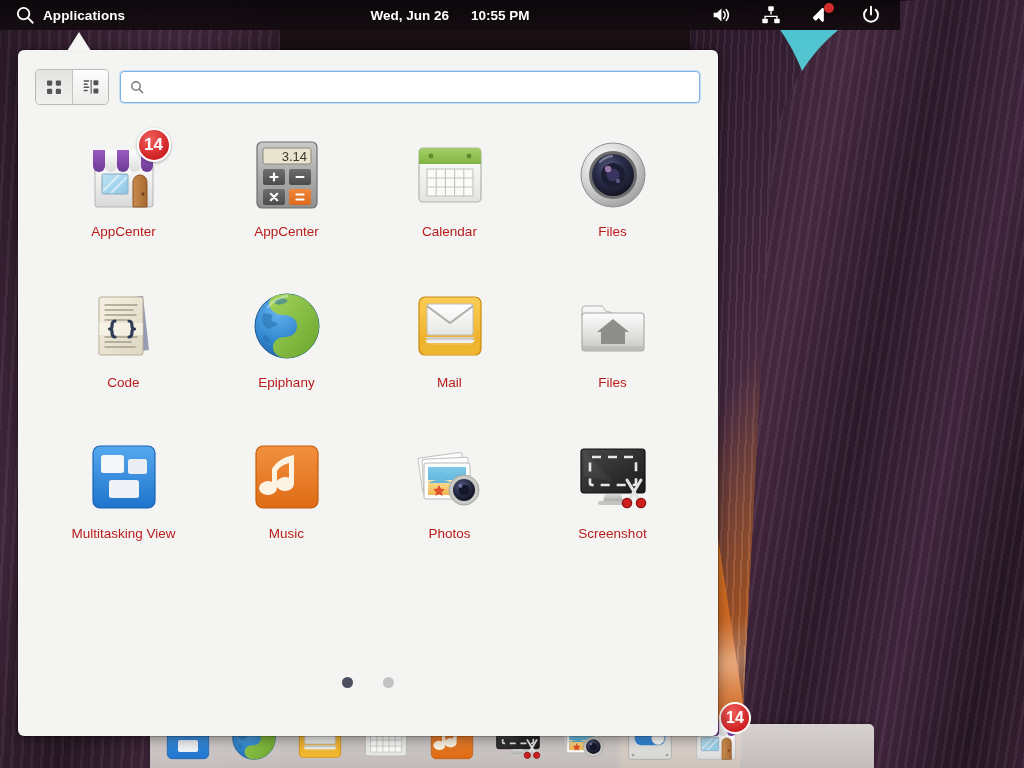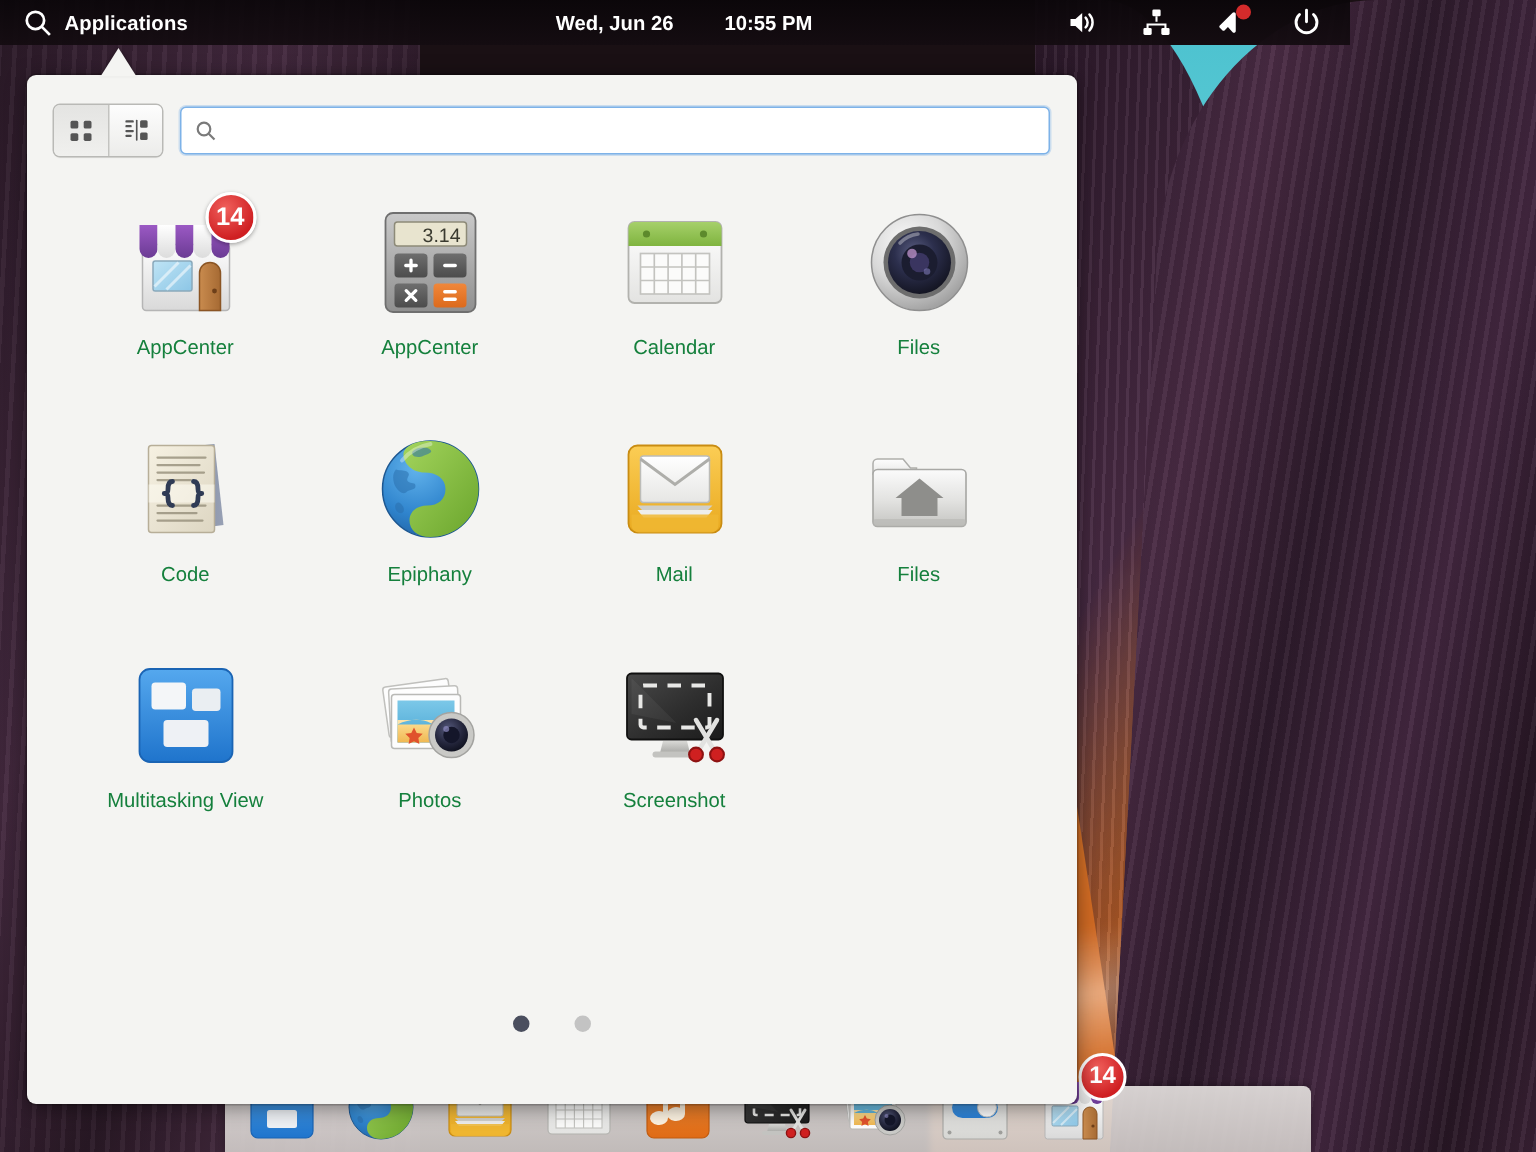--- a/index.html
+++ b/index.html
@@ -62,21 +62,21 @@
     position: absolute; left: 0; top: 0; width: 900px; height: 30px;
     background: linear-gradient(180deg, rgba(10,6,9,.93) 0%, rgba(20,12,17,.95) 100%);
     display: flex; align-items: center; color: #fff; z-index: 40;
   }
   #panel .left { display: flex; align-items: center; gap: 7px; padding-left: 14px; }
   #panel .apps-label { font-size: 13.5px; font-weight: bold; letter-spacing:.1px; }
   #panel .center {
     position: absolute; left: 0; right: 0; display: flex; justify-content: center;
     gap: 22px; font-size: 13.5px; font-weight: bold; pointer-events: none;
   }
-  #panel .center > span { pointer-events: auto; margin-left: 12px; }
+  #panel .center > span { pointer-events: auto; }
   #panel .right {
     margin-left: auto; display: flex; align-items: center; gap: 28px; padding-right: 18px;
   }
   .pico { width: 22px; height: 22px; display:block; }
 
   
   #launcher {
     position: absolute; left: 18px; top: 50px; width: 700px; height: 686px;
     background: #f4f4f2;
     border-radius: 6px 6px 6px 6px;
@@ -117,21 +117,21 @@
   
   #appgrid {
     display: grid; grid-template-columns: repeat(4, 1fr);
     row-gap: 36px; padding: 26px 24px 0 24px;
   }
   .app {
     display: flex; flex-direction: column; align-items: center; gap: 10px;
     cursor: pointer; border-radius: 6px; padding: 6px 2px;
   }
   .app-icon { width: 78px; height: 78px; position: relative; }
-  .app-label { font-size: 13.5px; color: #15803d; text-align: left; }
+  .app-label { font-size: 13.5px; color: #b91c1c; text-align: left; }
 
   .badge {
     position: absolute; right: -8px; top: -8px; min-width: 34px; height: 34px;
     border-radius: 17px; background: radial-gradient(circle at 38% 30%, #f0605c, #cf1f22 72%);
     border: 2px solid #fff; color: #fff; font-size: 17px; font-weight: bold;
     display: flex; align-items: center; justify-content: center;
     box-shadow: 0 1px 3px rgba(0,0,0,.35);
   }
 
   #pagedots {
@@ -715,20 +715,35 @@
     <rect x="43" y="21" width="19" height="15" rx="2.5" fill="#eaeef2"></rect>
     <rect x="24" y="42" width="30" height="18" rx="2.5" fill="#eef1f5"></rect>
           </svg>
         </div>
         <div class="app-label">Multitasking View</div>
       </div>
       <div class="app">
         <div class="app-icon">
           <svg width="78" height="78" viewBox="0 0 78 78">
     <defs>
+      <linearGradient id="mu_o" x1="0" y1="0" x2="0" y2="1">
+        <stop offset="0" stop-color="#f1903f"></stop>
+                <stop offset="100%" stop-color="#df6b15"></stop>
+              </linearGradient>
+    </defs>
+    <rect x="8" y="8" width="62" height="62" rx="7" fill="url(#mu_o)" stroke="#c25c10" stroke-width="1.2"></rect>
+    <path d="M46 17v29a9 7 0 11-5-6.2V25c-6 1.5-10 4.5-12 8v17a9 7 0 11-5-6.2V31c4-7 11-12 22-14z" fill="#fdf3e2"></path>
+          </svg>
+        </div>
+        <div class="app-label">Music</div>
+      </div>
+      <div class="app">
+        <div class="app-icon">
+          <svg width="78" height="78" viewBox="0 0 78 78">
+    <defs>
       <linearGradient id="ph_s" x1="0" y1="0" x2="0" y2="1">
         <stop offset="0" stop-color="#7cc8e8"></stop>
                 <stop offset="100%" stop-color="#49a6d4"></stop>
               </linearGradient>
       <linearGradient id="ph_sd" x1="0" y1="0" x2="0" y2="1">
         <stop offset="0" stop-color="#fbd98a"></stop>
                 <stop offset="100%" stop-color="#f0b852"></stop>
               </linearGradient>
       <radialGradient id="ph_l" cx="40%" cy="32%" r="70%">
         <stop offset="0" stop-color="#55597c"></stop>

